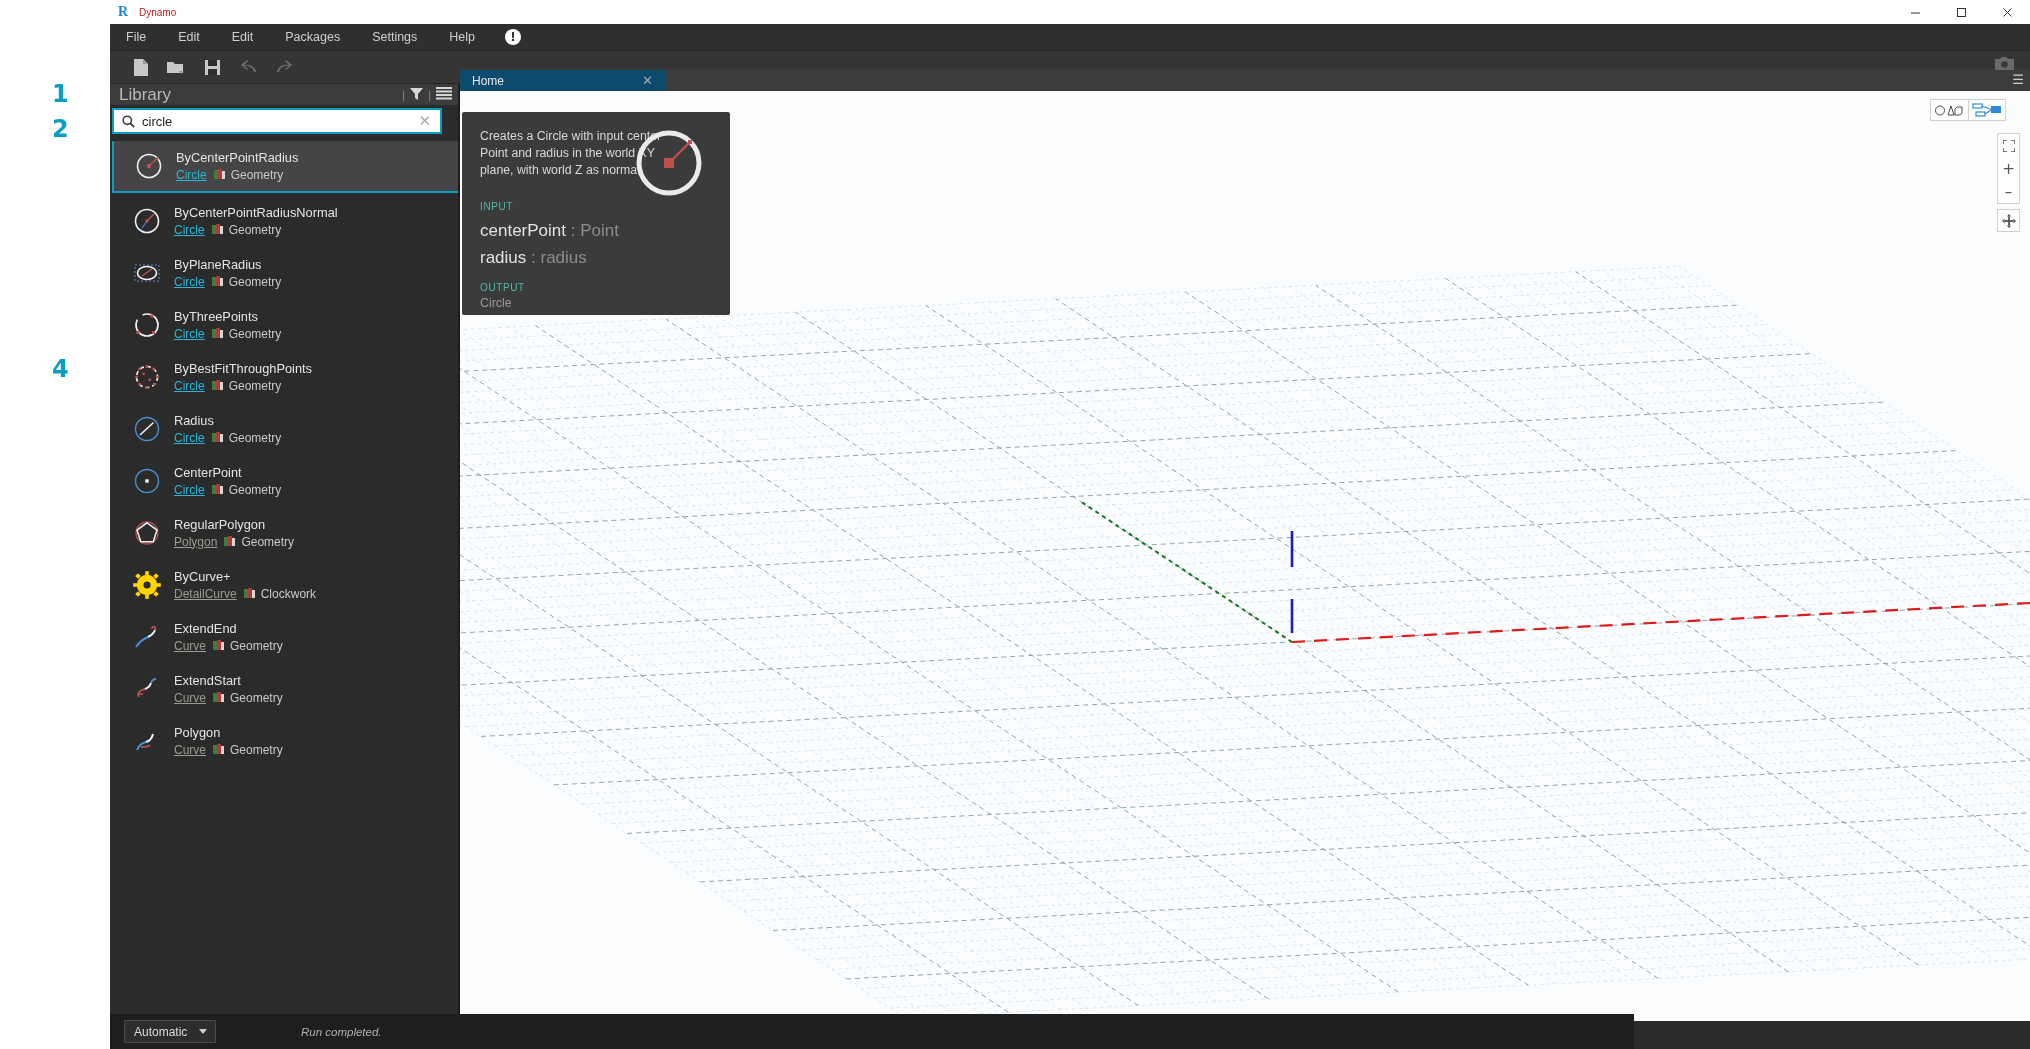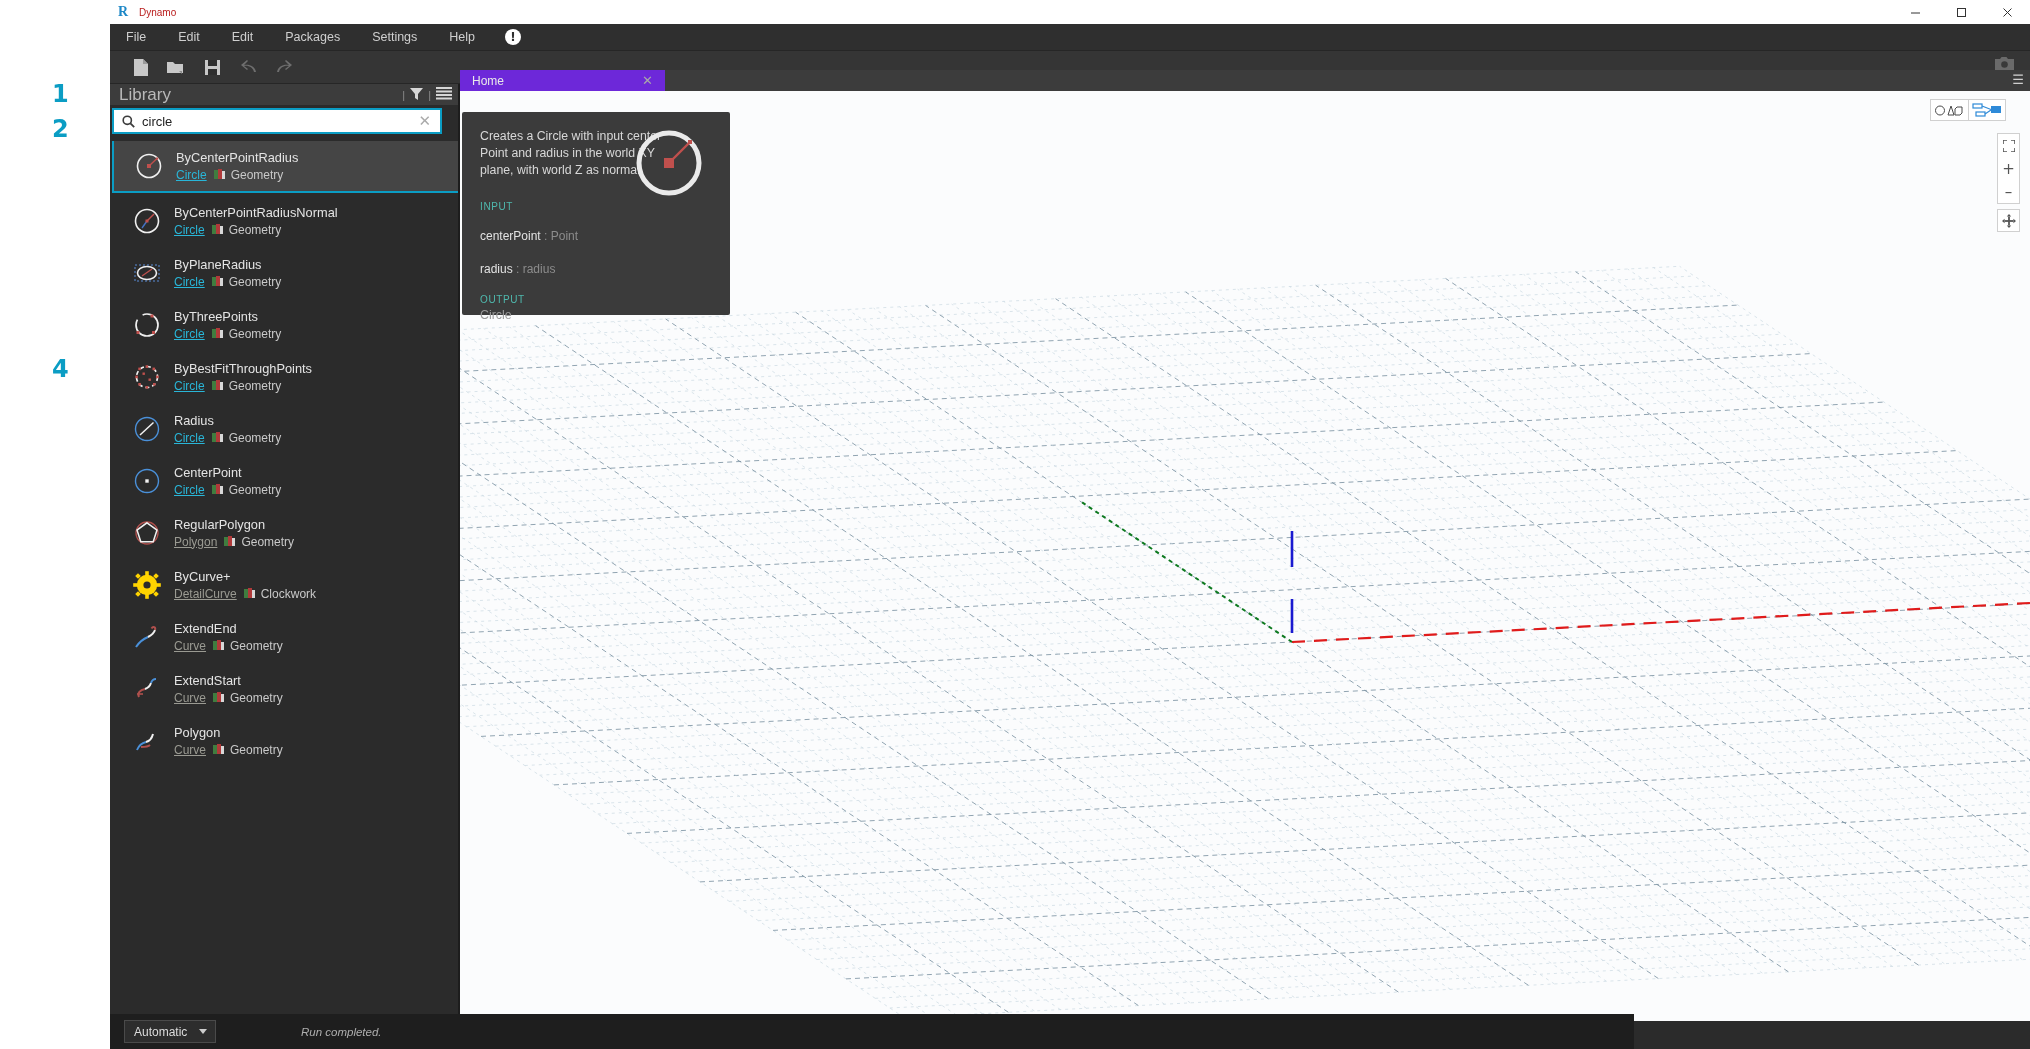--- a/index.html
+++ b/index.html
@@ -141,21 +141,21 @@
     position:absolute; left:348px; top:0; width:2px; height:937px; background:#1d1d1d;
   }
 
   
   .tabstrip {
     position:absolute; left:350px; top:-14px; width:1570px; height:21px;
     background:#3c3c3c;
   }
   .tab {
     position:absolute; left:0; top:0; height:21px; width:205px;
-    background:#6d28d9; display:flex; align-items:center;
+    background:#0c4a6e; display:flex; align-items:center;
   }
   .tab-label { font-size:12px; color:#e9e9e9; margin-left:12px; }
   .tab-close {
     position:absolute; right:12px; color:#a9a9a9; font-size:13px;
     font-family:"DejaVu Sans", sans-serif;
   }
   .tab-strip-right {
     position:absolute; right:6px; top:2px; color:#cfcfcf; font-size:13px;
   }
 
@@ -199,21 +199,21 @@
   .tip-desc {
     width:200px; font-size:12.3px; line-height:17px; color:#d8d8d8;
   }
   .tip-preview {
     position:absolute; right:16px; top:12px; width:84px; height:84px;
   }
   .tip-sec {
     font-size:10px; letter-spacing:.6px; color:#4fb9ae; margin-top:22px;
   }
   .tip-sec.second { margin-top:16px; }
-  .tip-row { font-size:12px; color:#e2e2e2; line-height:17px; margin-top:16px; }
+  .tip-row { font-size:17px; color:#e2e2e2; line-height:17px; margin-top:10px; }
   .tip-row .ty { color:#8c8c8c; }
   .tip-out { font-size:12.4px; color:#9a9a9a; line-height:17px; margin-top:2px; }
 
   
   .statusbar {
     position:absolute; left:0; bottom:0; width:1524px; height:35px;
     background:#1e1e1e; display:flex; align-items:center;
   }
   .run-mode {
     margin-left:14px; width:92px; height:23px; background:#2d2d2d;

